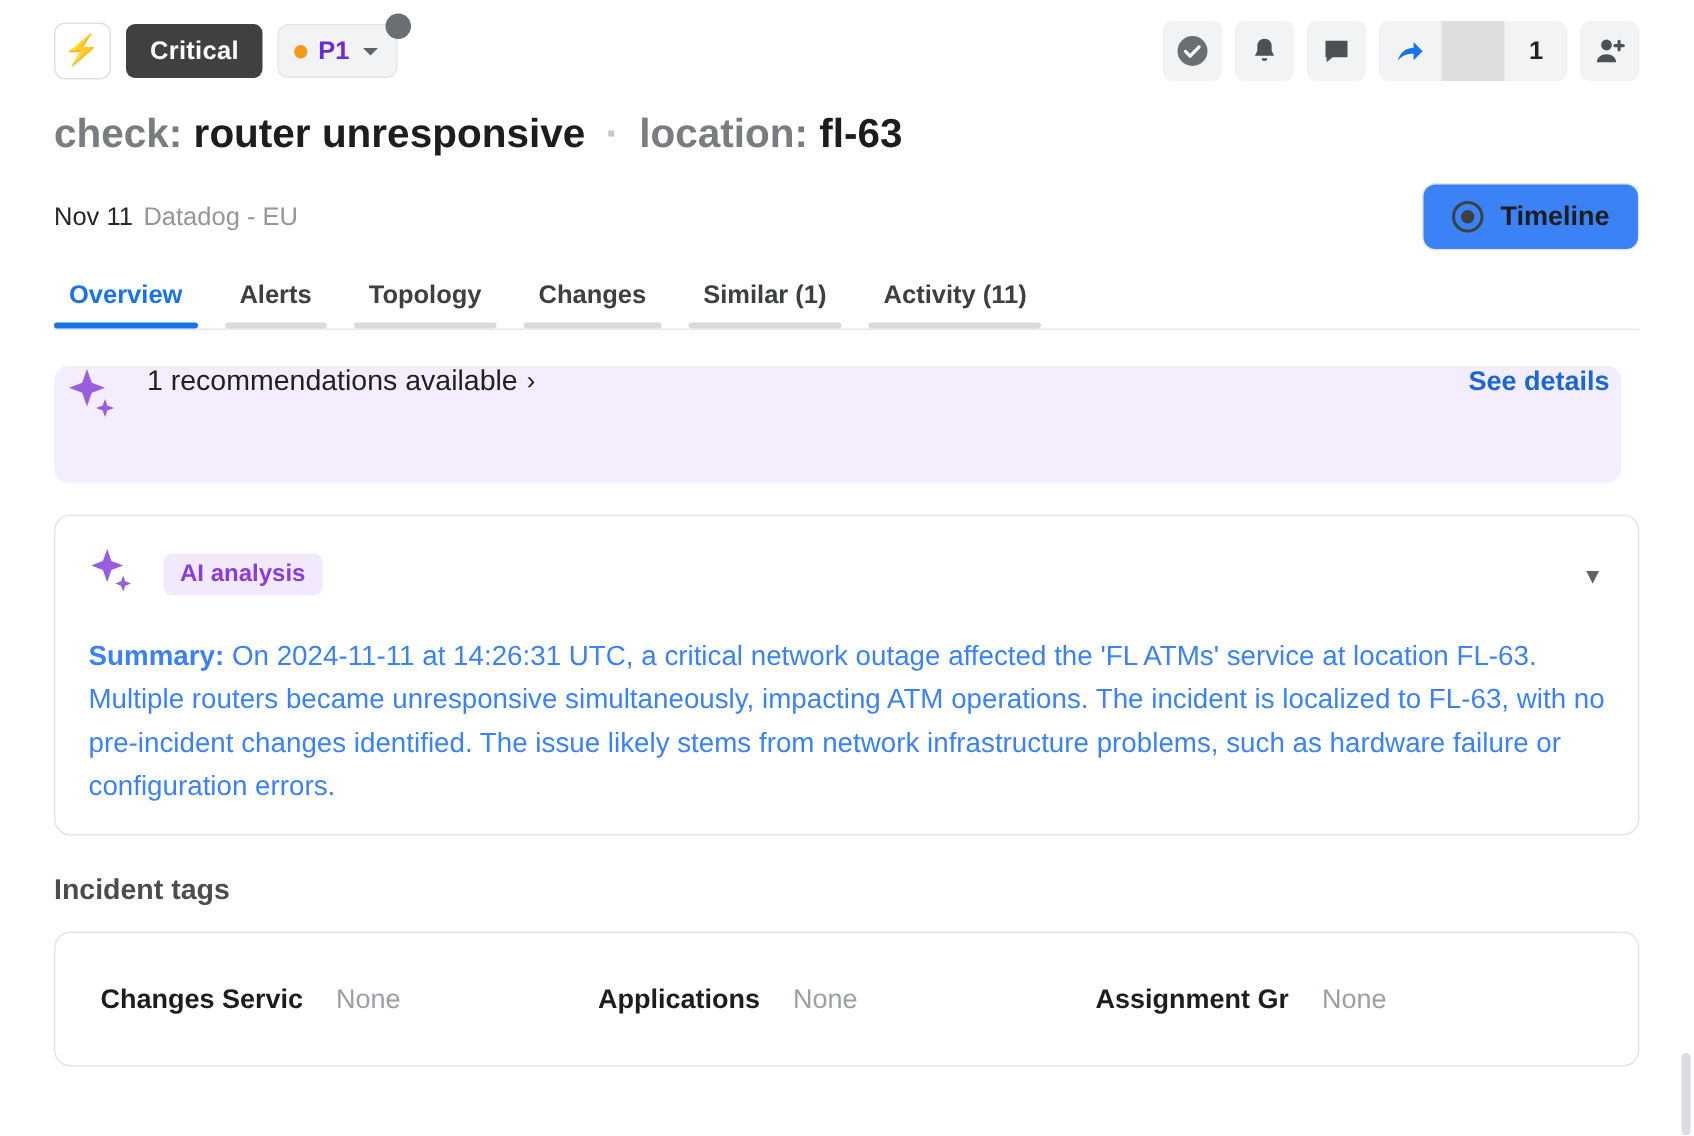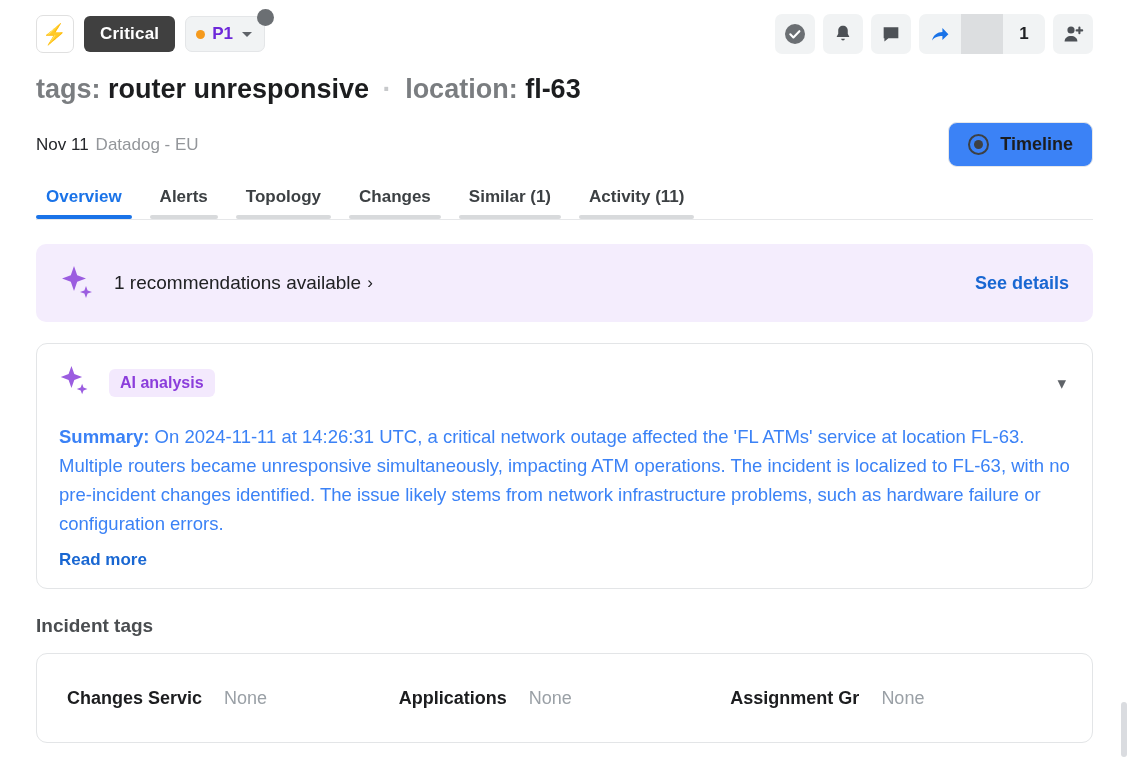--- a/index.html
+++ b/index.html
@@ -98,24 +98,24 @@
   }
   .tab { padding: 6px 10px 12px 10px; font-size: 17px; font-weight: bold; color: #3c4043;
          position: relative; }
   .tab.active { color: #1a73e8; }
   .tab .underline { position: absolute; left: 0; right: 0; bottom: 0; height: 4px; background: #d8dadc; border-radius:2px; }
   .tab.active .underline { background: #1a73e8; height: 4px; }
   .tabs-rule { margin: 0 36px; height: 1px; background: #e6e7e9; }
 
   
   .rec-banner {
-    margin: 24px 36px 0 36px;
+    margin: 24px 48px 0 36px;
     background: #f4edfd; border-radius: 10px;
-    height: 78px; display: flex; align-items: center;
-    padding: 0 24px;
+    height: 78px; display: flex; align-items: flex-start;
+    padding: 0 8px;
   }
   .rec-text { font-size: 19px; color: #202124; margin-left: 18px; }
   .rec-chev { color: #202124; margin-left: 6px; font-size: 17px; }
   .see-details { margin-left: auto; color: #1967d2; font-size: 18px; font-weight: bold; }
 
   .sparkle { position: relative; width: 36px; height: 38px; flex: none; }
   .sparkle svg { display: block; }
 
   
   .ai-card {
@@ -211,21 +211,21 @@
         <svg width="24" height="24" viewBox="0 0 24 24">
           <circle cx="10" cy="8" r="3.6" fill="#4d5156"></circle>
           <path d="M3.6 19.5c0-3.4 2.9-5.4 6.4-5.4s6.4 2 6.4 5.4z" fill="#4d5156"></path>
           <path d="M18.4 5.6v5.6M15.6 8.4h5.6" stroke="#4d5156" stroke-width="2.1" stroke-linecap="round"></path>
         </svg>
       </div>
     </div>
   </div>
 
   <div class="title">
-    <span class="t-label">tags:</span>
+    <span class="t-label">check:</span>
     <span class="t-value">router unresponsive</span>
     <span class="t-sep">·</span>
     <span class="t-label">location:</span>
     <span class="t-value">fl-63</span>
   </div>
 
   <div class="meta-row">
     <span class="meta-date">Nov 11</span>
     <span class="meta-src">Datadog - EU</span>
     <div class="timeline-btn">
@@ -284,21 +284,20 @@
           <path d="M26 22 L27.6 26.4 L32 28 L27.6 29.6 L26 34 L24.4 29.6 L20 28 L24.4 26.4 Z" fill="#9b5de0"></path>
         </svg>
       </span>
       <span class="ai-pill">AI analysis</span>
       <span class="ai-chev">▾</span>
     </div>
 
     <div class="ai-body">
       <b>Summary:</b><span> On 2024-11-11 at 14:26:31 UTC, a critical network outage affected the 'FL ATMs' service at location FL-63. Multiple routers became unresponsive simultaneously, impacting ATM operations. The incident is localized to FL-63, with no pre-incident changes identified. The issue likely stems from network infrastructure problems, such as hardware failure or configuration errors.</span>
     </div>
-    <div class="read-more">Read more</div>
   </div>
 
   <div class="tags-title">Incident tags</div>
   <div class="tags-card">
     <div class="tag-col">
       <span class="tag-key">Changes Servic</span>
       <span class="tag-val">None</span>
     </div>
     <div class="tag-col">
       <span class="tag-key">Applications</span>

